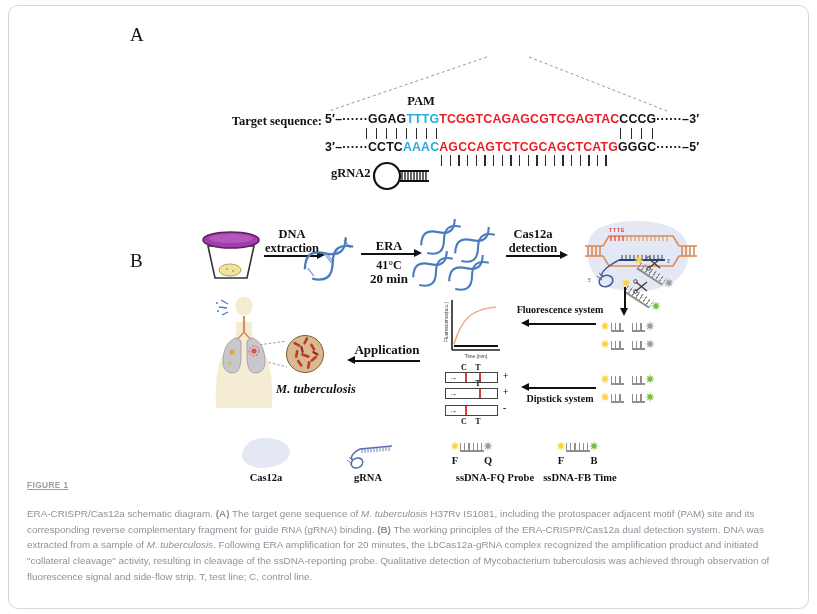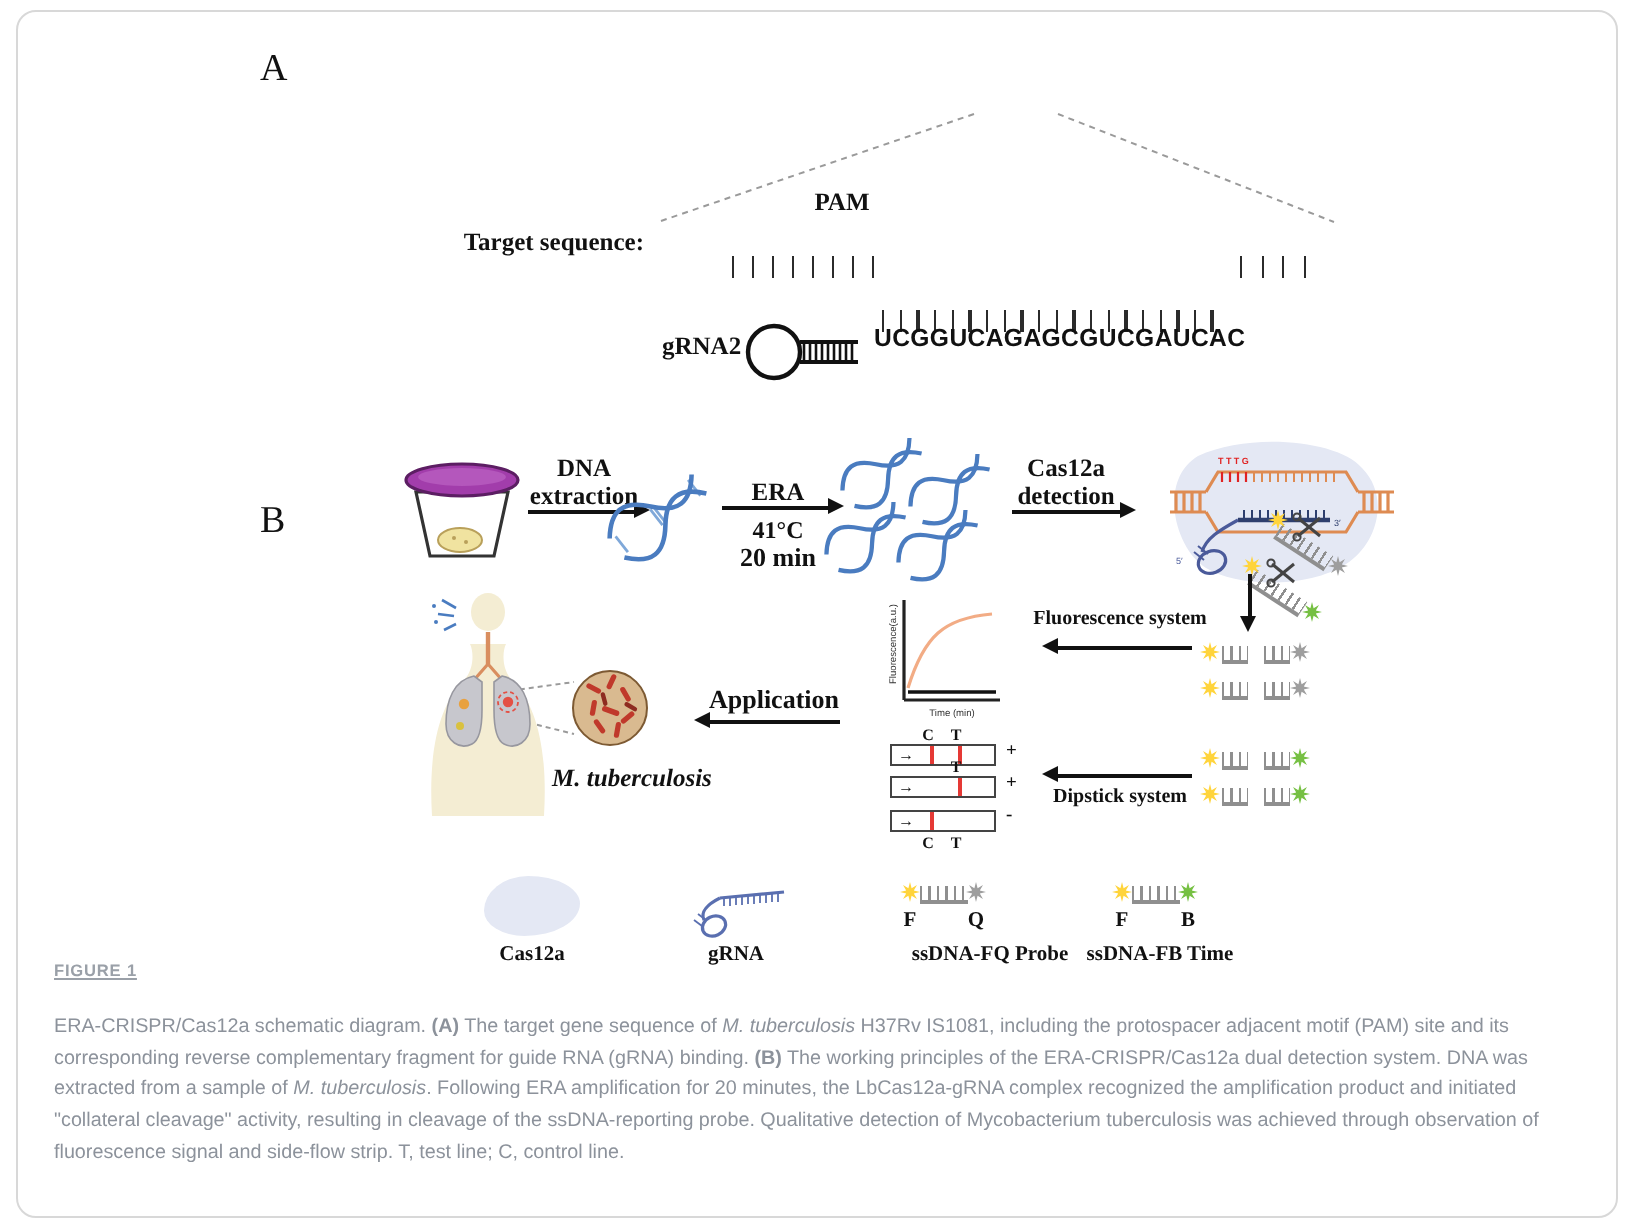--- a/index.html
+++ b/index.html
@@ -68,36 +68,38 @@
     <line x1="251" y1="358" x2="287" y2="367" stroke="#9a9a9a" stroke-width="1" stroke-dasharray="2.5,2"></line>
   </svg>
 
   <div class="panelletter" style="left:130px;top:24px">A</div>
 
 
 
   <div class="lbl" style="left:402px;top:95px;width:38px;font-size:12.5px">PAM</div>
   <div class="lbl" style="left:197px;top:115px;width:125px;text-align:right;font-size:12.5px">Target sequence:</div>
 
+  <div class="seq" style="left:325px;top:113px"><span style="color: rgb(17, 17, 17);">5′–······</span><span style="color: rgb(17, 17, 17);">GGAG</span><span style="color: rgb(41, 171, 226);">TTTG</span><span style="color: rgb(236, 28, 36);">TCGGTCAGAGCGTCGAGTAC</span><span style="color: rgb(17, 17, 17);">CCCG</span><span style="color: rgb(17, 17, 17);">······–3′</span></div>
   <div class="bars" style="left:366px;top:128px;width:71px;height:11px">
       <i></i>
       <i></i>
       <i></i>
       <i></i>
       <i></i>
       <i></i>
       <i></i>
       <i></i>
     </div>
   <div class="bars" style="left:620px;top:128px;width:33px;height:11px">
       <i></i>
       <i></i>
       <i></i>
       <i></i>
     </div>
+  <div class="seq" style="left:325px;top:141px"><span style="color: rgb(17, 17, 17);">3′–······</span><span style="color: rgb(17, 17, 17);">CCTC</span><span style="color: rgb(41, 171, 226);">AAAC</span><span style="color: rgb(236, 28, 36);">AGCCAGTCTCGCAGCTCATG</span><span style="color: rgb(17, 17, 17);">GGGC</span><span style="color: rgb(17, 17, 17);">······–5′</span></div>
   <div class="bars" style="left:441px;top:155px;width:166px;height:11px">
       <i></i>
       <i></i>
       <i></i>
       <i></i>
       <i></i>
       <i></i>
       <i></i>
       <i></i>
       <i></i>
@@ -124,21 +126,20 @@
         <line x1="34" y1="17" x2="34" y2="27"></line>
       <line x1="37" y1="17" x2="37" y2="27"></line>
         <line x1="40" y1="17" x2="40" y2="27"></line>
       <line x1="43" y1="17" x2="43" y2="27"></line>
         <line x1="46" y1="17" x2="46" y2="27"></line>
       <line x1="49" y1="17" x2="49" y2="27"></line>
         <line x1="52" y1="17" x2="52" y2="27"></line>
       <line x1="55" y1="17" x2="55" y2="27"></line>
     </g>
   </svg>
-  <div class="seq" style="left:437px;top:163px">UCGGUCAGAGCGUCGAUCAC</div>
 
   <div class="panelletter" style="left:130px;top:250px">B</div>
 
   <svg style="left:200px;top:230px" width="62" height="54" viewBox="0 0 62 54">
     <path d="M8,16 L54,16 L47,48 L15,48 Z" fill="#fff" stroke="#333" stroke-width="1.6"></path>
     <ellipse cx="30" cy="40" rx="11" ry="6" fill="#F0E3A0" stroke="#b9a05a" stroke-width="1"></ellipse>
     <circle cx="27" cy="39" r="1" fill="#b9a05a"></circle>
       <circle cx="33" cy="41" r="1" fill="#b9a05a"></circle>
     <ellipse cx="31" cy="10" rx="28" ry="8" fill="#A23DAB" stroke="#5c1e63" stroke-width="1.6"></ellipse>
     <ellipse cx="31" cy="8.5" rx="22" ry="4.5" fill="#B457BC"></ellipse>

